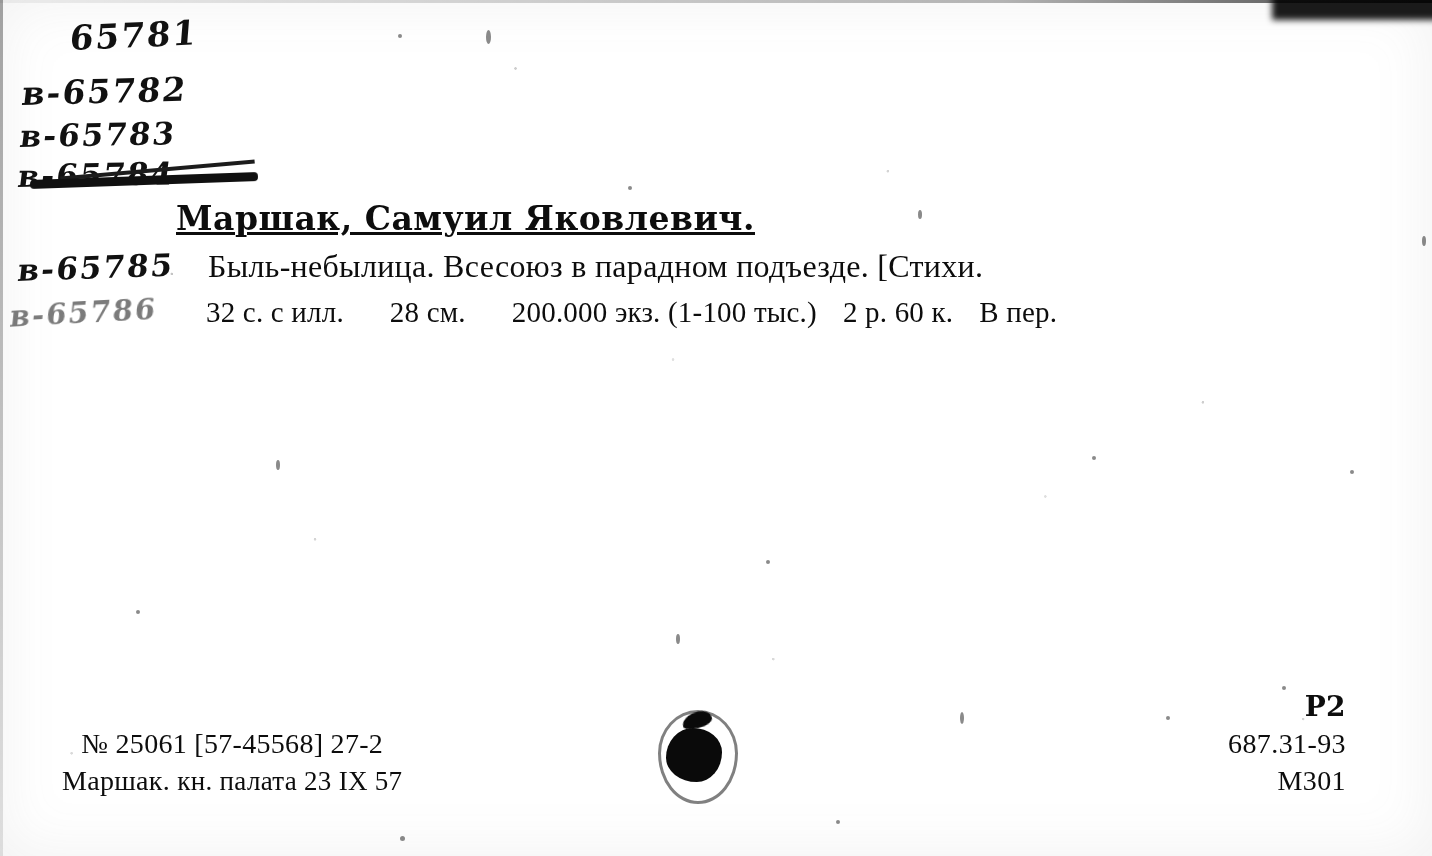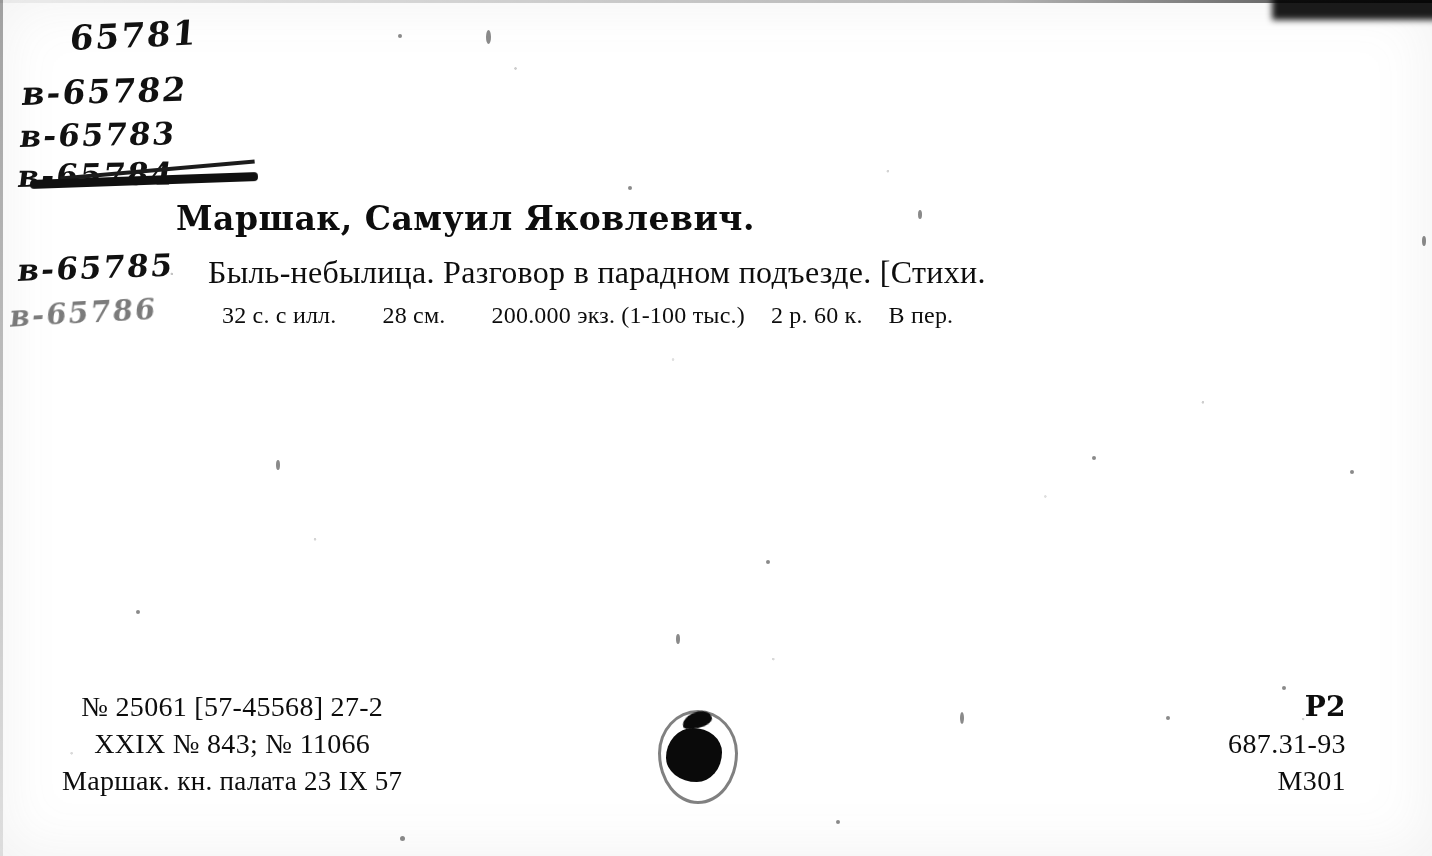--- a/index.html
+++ b/index.html
@@ -105,33 +105,34 @@
     left: 176px;
     top: 200px;
     width: 1190px;
   }
   #author {
     font-family: "DejaVu Serif", serif;
     font-weight: 700;
     font-size: 33px;
     letter-spacing: .5px;
     line-height: 1.15;
-    margin-bottom: 14px;
+    margin-bottom: 8px;
+    text-decoration: underline;
   }
   .body-line {
     font-size: 32px;
     line-height: 1.30;
     letter-spacing: .3px;
     white-space: nowrap;
   }
   #title-line { margin-left: 32px; text-indent: 0; }
   #phys {
     margin-top: 8px;
-    margin-left: 46px;
-    font-size: 24px;
+    margin-left: 30px;
+    font-size: 29px;
     letter-spacing: .2px;
     white-space: nowrap;
   }
   .gap-sm { display: inline-block; width: 26px; }
   .gap-md { display: inline-block; width: 46px; }
 
   
   #footer-left {
     position: absolute;
     left: 62px;
@@ -215,32 +216,31 @@
   <div class="hand h3">в-65783</div>
   <div class="hand h4">в-65784</div>
   <div id="strike2"></div>
   <div id="strike"></div>
   <div class="hand h5">в-65785</div>
   <div class="hand h6">в-65786</div>
 
   <div id="record">
     <div id="author">Маршак, Самуил Яковлевич.</div>
 
-    <div class="body-line" id="title-line">Быль-небылица. Разговор в парадном подъезде. [Стихи.</div>
+    <div class="body-line" id="title-line">Быль-небылица. Всесоюз в парадном подъезде. [Стихи.</div>
 
 
 
     <div id="phys">
       <span>32 с. с илл.</span><span class="gap-md"></span><span>28 см.</span><span class="gap-md"></span><span>200.000 экз. (1-100 тыс.)</span><span class="gap-sm"></span><span>2 р. 60 к.</span><span class="gap-sm"></span><span>В пер.</span>
     </div>
   </div>
 
   <div id="footer-left">
     <div class="fl-line">№ 25061  [57-45568]  27-2</div>
-    <div class="fl-line">XXIX № 843; № 11066</div>
     <div class="fl-line"><span>Маршак.</span> <span class="small">кн. палата 23 IX 57</span></div>
   </div>
 
   <div id="blot-wrap">
     <div id="blot-ring"></div>
     <div id="blot-tail"></div>
     <div id="blot-core"></div>
   </div>
 
   <div id="footer-right">

